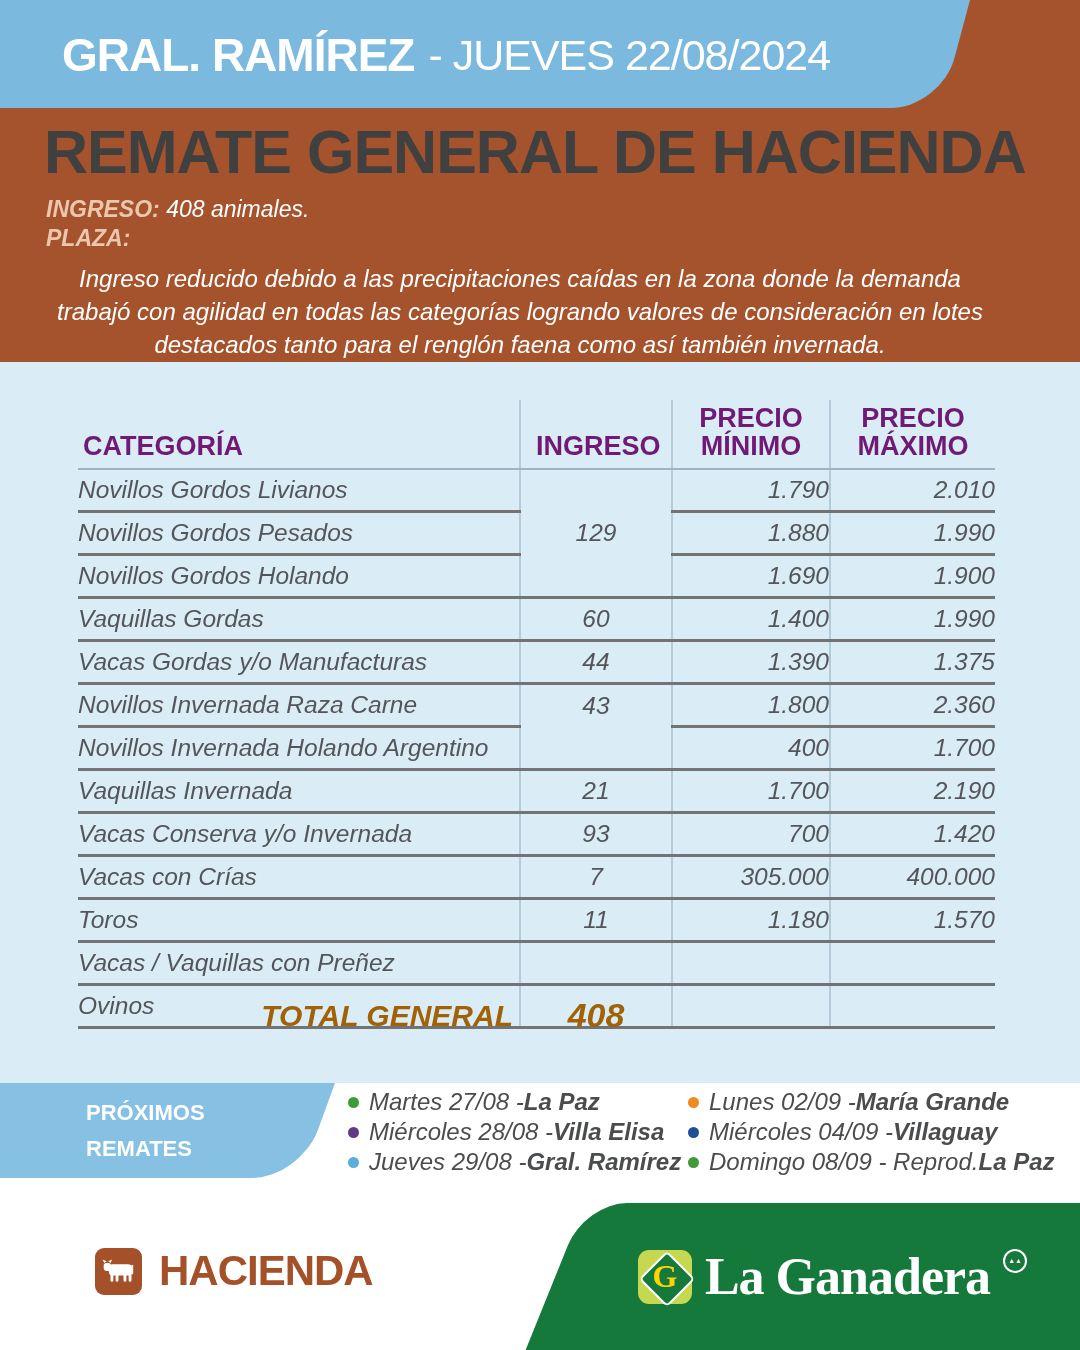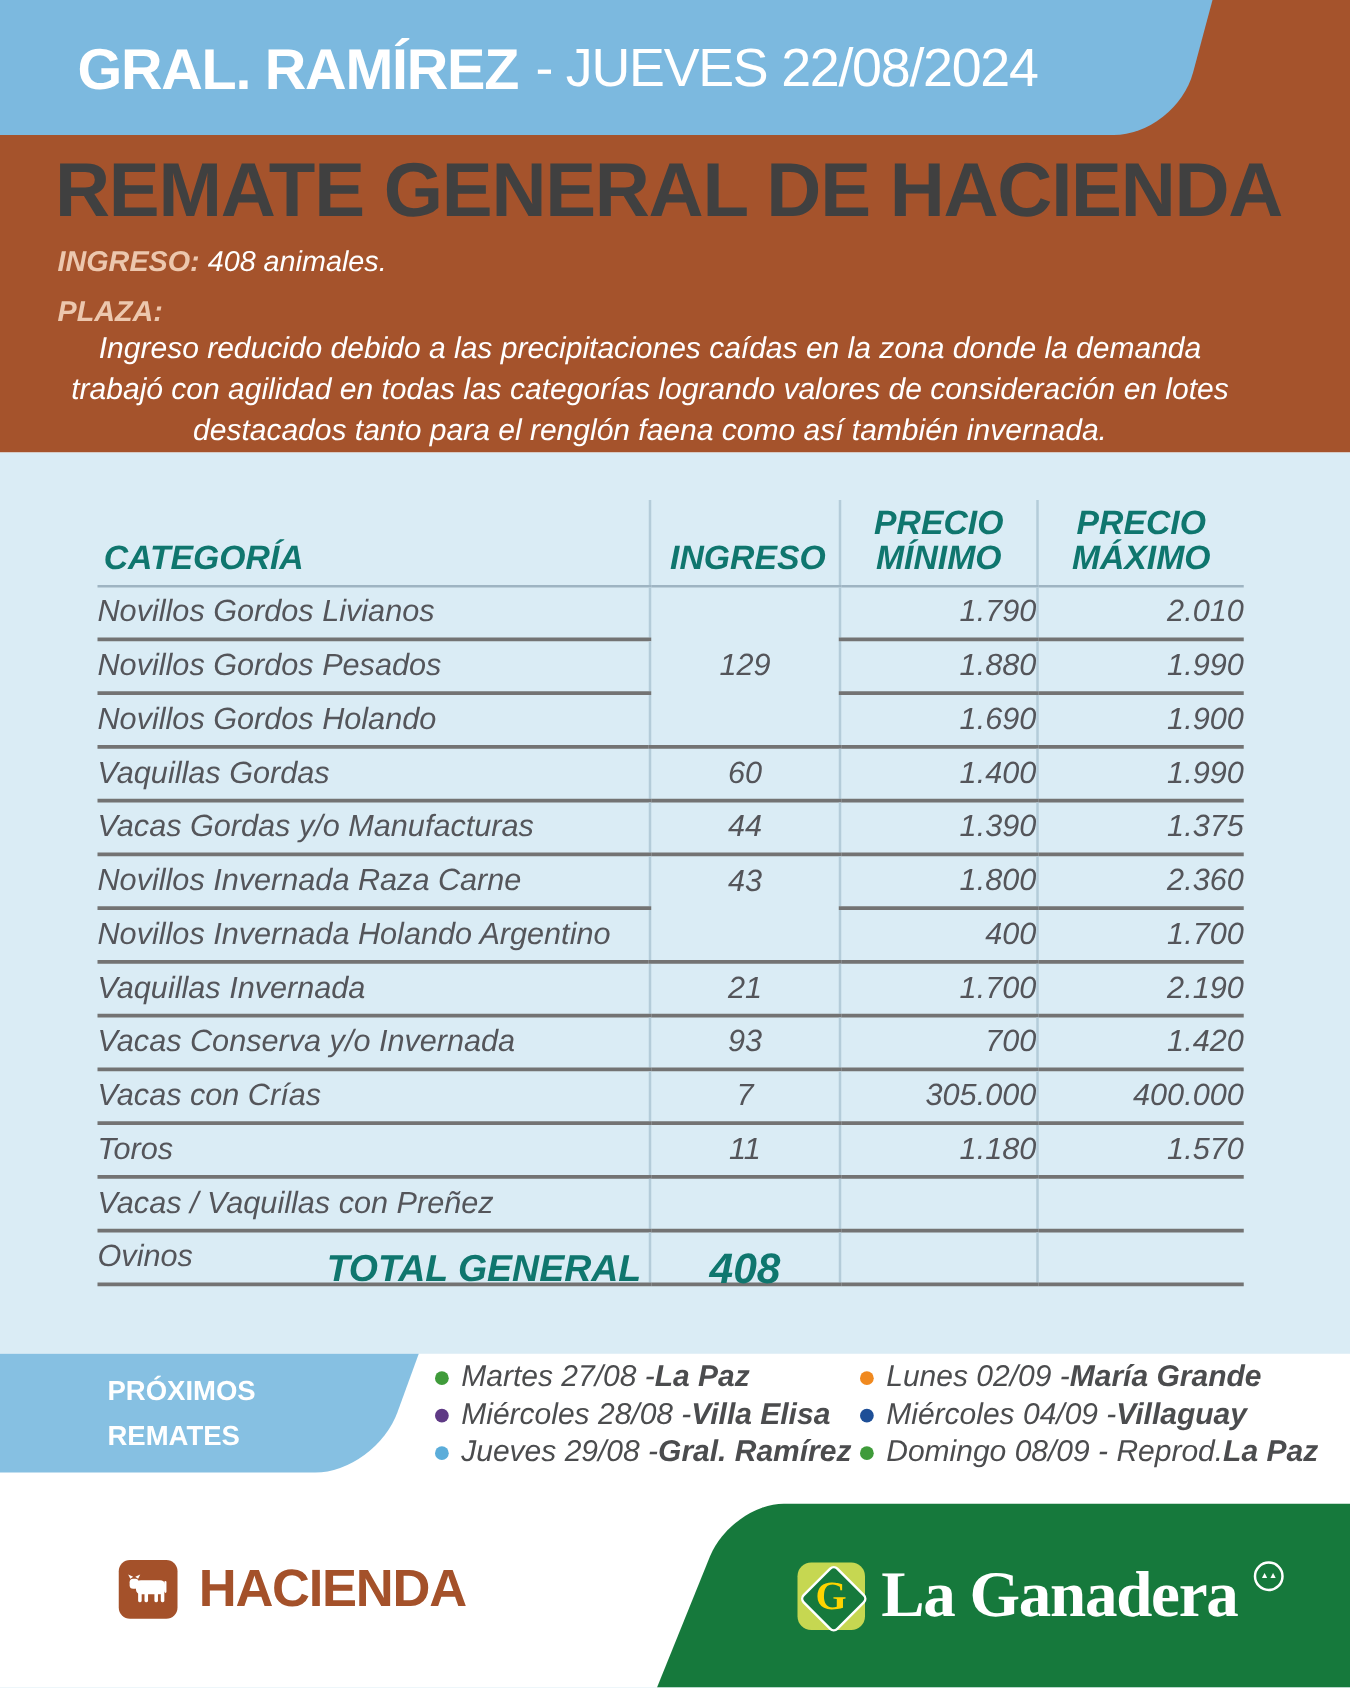--- a/index.html
+++ b/index.html
@@ -20,52 +20,52 @@
   .banner-location{font-weight:bold;font-size:46px;letter-spacing:-1px;}
   .banner-date{font-weight:normal;font-size:43px;letter-spacing:-1px;}
   .hero-title{
     position:absolute;z-index:3;left:44px;top:122px;width:1000px;color:#404040;
     font-size:61px;font-weight:bold;letter-spacing:-1px;line-height:60px;
   }
   .hero-line{position:absolute;z-index:3;left:46px;white-space:nowrap;font-size:23px;font-style:italic;}
   .hero-line .lbl{font-weight:bold;color:#ecc7ae;}
   .hero-line .val{color:#ffffff;}
   .line-ingreso{top:196px;}
-  .line-plaza{top:236px;}
+  .line-plaza{top:225px;}
   .hero-paragraph{
     position:absolute;z-index:3;left:46px;top:262px;width:948px;color:#ffffff;
     font-size:24px;font-style:italic;line-height:33px;text-align:center;
   }
   
   .section-table{position:absolute;top:362px;left:0;width:1080px;height:721px;background:#daecf5;z-index:1;}
   table.auction{
     position:absolute;left:78px;top:400px;width:917px;border-collapse:collapse;z-index:3;
     color:#54555a;table-layout:fixed;
   }
   table.auction col.c-cat{width:442px;}
   table.auction col.c-ing{width:152px;}
   table.auction col.c-min{width:158px;}
   table.auction col.c-max{width:165px;}
   table.auction th{
-    height:60px;vertical-align:bottom;padding:0 0 8px 0;color:#0f766e;font-weight:bold;
-    font-size:27px;line-height:28px;border-bottom:2px solid #9eb4c2;font-style:italic;
+    height:60px;vertical-align:bottom;padding:0 0 8px 0;color:#701a75;font-weight:bold;
+    font-size:27px;line-height:28px;border-bottom:2px solid #9eb4c2;
   }
   table.auction th.h-cat{text-align:left;padding-left:5px;}
   table.auction th.h-wrap{text-align:center;}
   table.auction th.h-wrap span{display:inline-block;width:120px;}
   table.auction td{
     height:40px;padding:0;border-bottom:3px solid #737373;font-style:italic;font-size:24.5px;
   }
   table.auction .vsep{border-left:2px solid #b4ccd9;}
   td.cat{text-align:left;padding-left:5px;}
   td.ing{text-align:center;font-size:25px;}
   td.ing.merge-top{vertical-align:top;padding-top:7px;}
   td.pmin,td.pmax{text-align:right;padding-right:27px;font-size:25px;}
   .total-row{position:absolute;top:998px;left:78px;width:917px;height:36px;z-index:3;
-    color:#0f766e;font-style:italic;font-weight:bold;}
+    color:#a16207;font-style:italic;font-weight:bold;}
   .total-label{position:absolute;left:0;top:0;width:435px;text-align:right;font-size:30px;line-height:36px;}
   .total-value{position:absolute;left:442px;top:-2px;width:152px;text-align:center;font-size:34px;line-height:38px;}
   
   .proximos-shape{
     position:absolute;top:1083px;left:-60px;width:395px;height:95px;background:#86c0e2;
     border-bottom-right-radius:48px;transform:skewX(-20deg);transform-origin:100% 0;z-index:2;
   }
   .proximos-title{
     position:absolute;top:1083px;left:16px;width:320px;height:95px;display:flex;align-items:center;
     justify-content:center;z-index:3;color:#ffffff;font-weight:bold;font-size:22px;line-height:36px;

